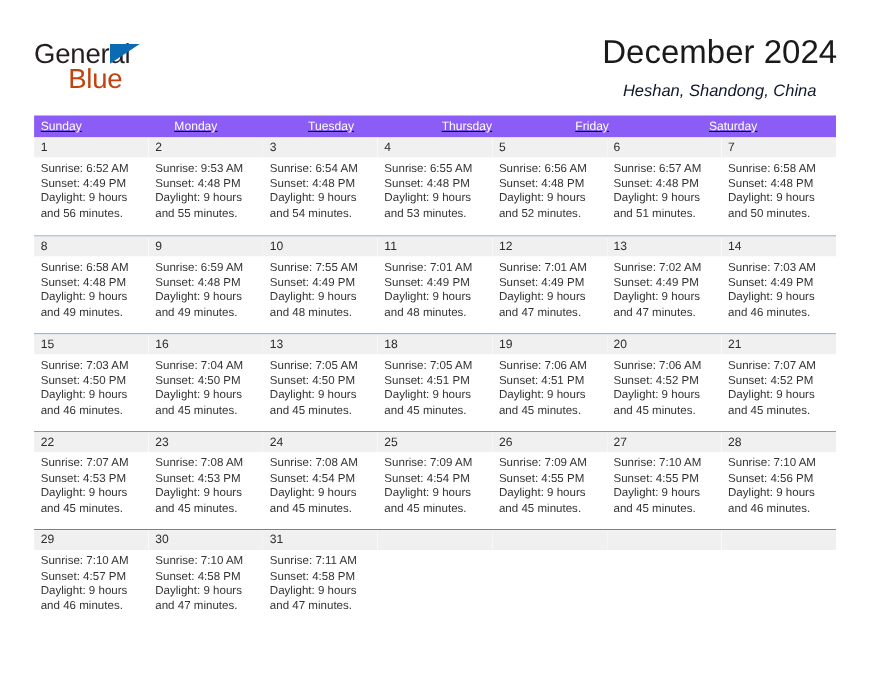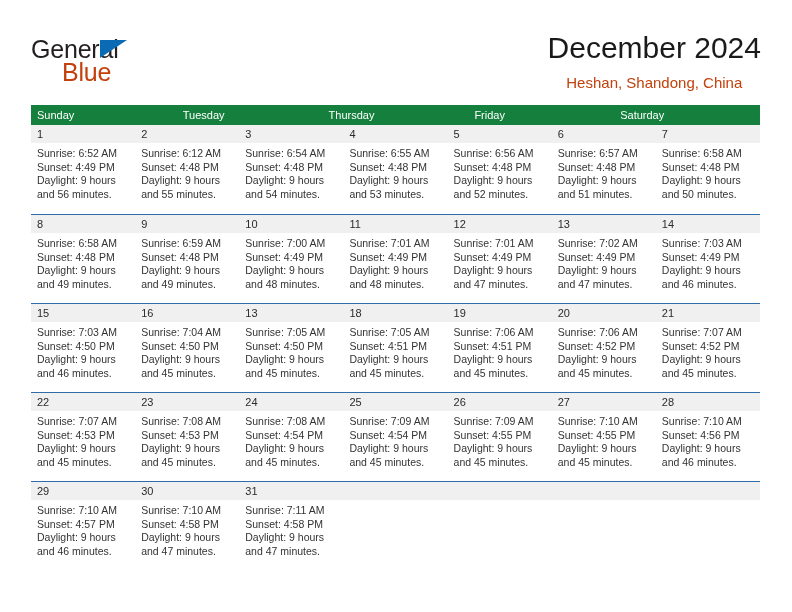--- a/index.html
+++ b/index.html
@@ -76,39 +76,41 @@
   .cal-title {
     font-size: 30px;
     color: #1a1a1a;
     line-height: 36px;
     white-space: nowrap;
     font-weight: normal;
     margin: 0;
   }
   .cal-subtitle {
     font-size: 15px;
-    color: #c2410c;
+    color: #0f172a;
     line-height: 20px;
     white-space: nowrap;
     margin: 7px 0 0 0;
     font-weight: normal;
+    font-style: italic;
   }
 
   
   .calendar {
     position: absolute;
     left: 31px;
     top: 105px;
     width: 729px;
   }
 
   .dow-row {
     display: flex;
-    background: #15803d;
+    background: #8b5cf6;
     height: 20px;
+    text-decoration: underline;
   }
   .dow-cell {
     flex: 1 1 0;
     color: #ffffff;
     font-size: 11px;
     line-height: 20px;
     padding-left: 6px;
     box-sizing: border-box;
     white-space: nowrap;
     overflow: hidden;
@@ -174,40 +176,41 @@
       <h1 class="cal-title">December 2024</h1>
       <h2 class="cal-subtitle">Heshan, Shandong, China</h2>
     </div>
 
   </div>
 
   <div class="calendar">
 
     <div class="dow-row">
       <div class="dow-cell">Sunday</div>
+      <div class="dow-cell">Monday</div>
       <div class="dow-cell">Tuesday</div>
       <div class="dow-cell">Thursday</div>
       <div class="dow-cell">Friday</div>
       <div class="dow-cell">Saturday</div>
     </div>
 
     <div class="week-row first">
       <div class="day-cell">
         <div class="day-num">1</div>
         <div class="day-info">
           <div>Sunrise: 6:52 AM</div>
           <div>Sunset: 4:49 PM</div>
           <div>Daylight: 9 hours</div>
           <div>and 56 minutes.</div>
         </div>
       </div>
       <div class="day-cell">
         <div class="day-num">2</div>
         <div class="day-info">
-          <div>Sunrise: 6:12 AM</div>
+          <div>Sunrise: 9:53 AM</div>
           <div>Sunset: 4:48 PM</div>
           <div>Daylight: 9 hours</div>
           <div>and 55 minutes.</div>
         </div>
       </div>
       <div class="day-cell">
         <div class="day-num">3</div>
         <div class="day-info">
           <div>Sunrise: 6:54 AM</div>
           <div>Sunset: 4:48 PM</div>
@@ -268,21 +271,21 @@
         <div class="day-info">
           <div>Sunrise: 6:59 AM</div>
           <div>Sunset: 4:48 PM</div>
           <div>Daylight: 9 hours</div>
           <div>and 49 minutes.</div>
         </div>
       </div>
       <div class="day-cell">
         <div class="day-num">10</div>
         <div class="day-info">
-          <div>Sunrise: 7:00 AM</div>
+          <div>Sunrise: 7:55 AM</div>
           <div>Sunset: 4:49 PM</div>
           <div>Daylight: 9 hours</div>
           <div>and 48 minutes.</div>
         </div>
       </div>
       <div class="day-cell">
         <div class="day-num">11</div>
         <div class="day-info">
           <div>Sunrise: 7:01 AM</div>
           <div>Sunset: 4:49 PM</div>

